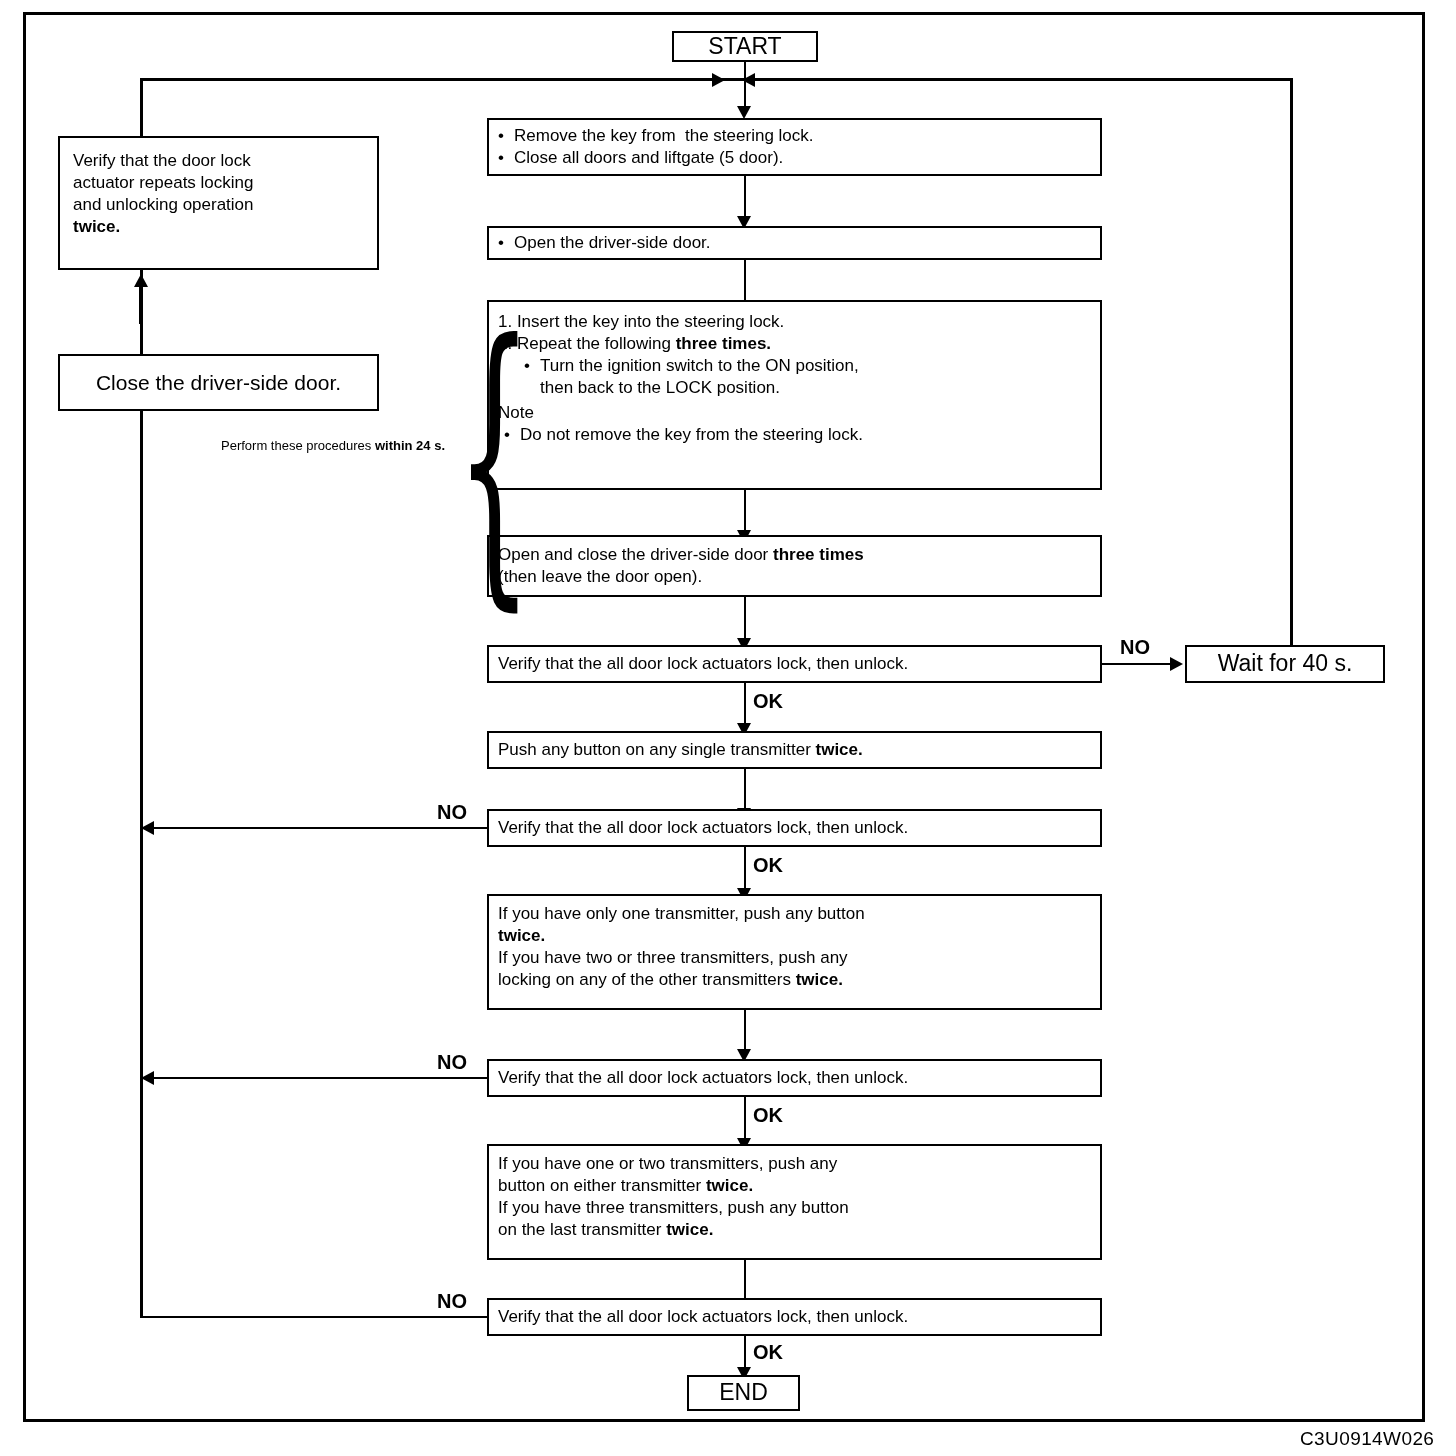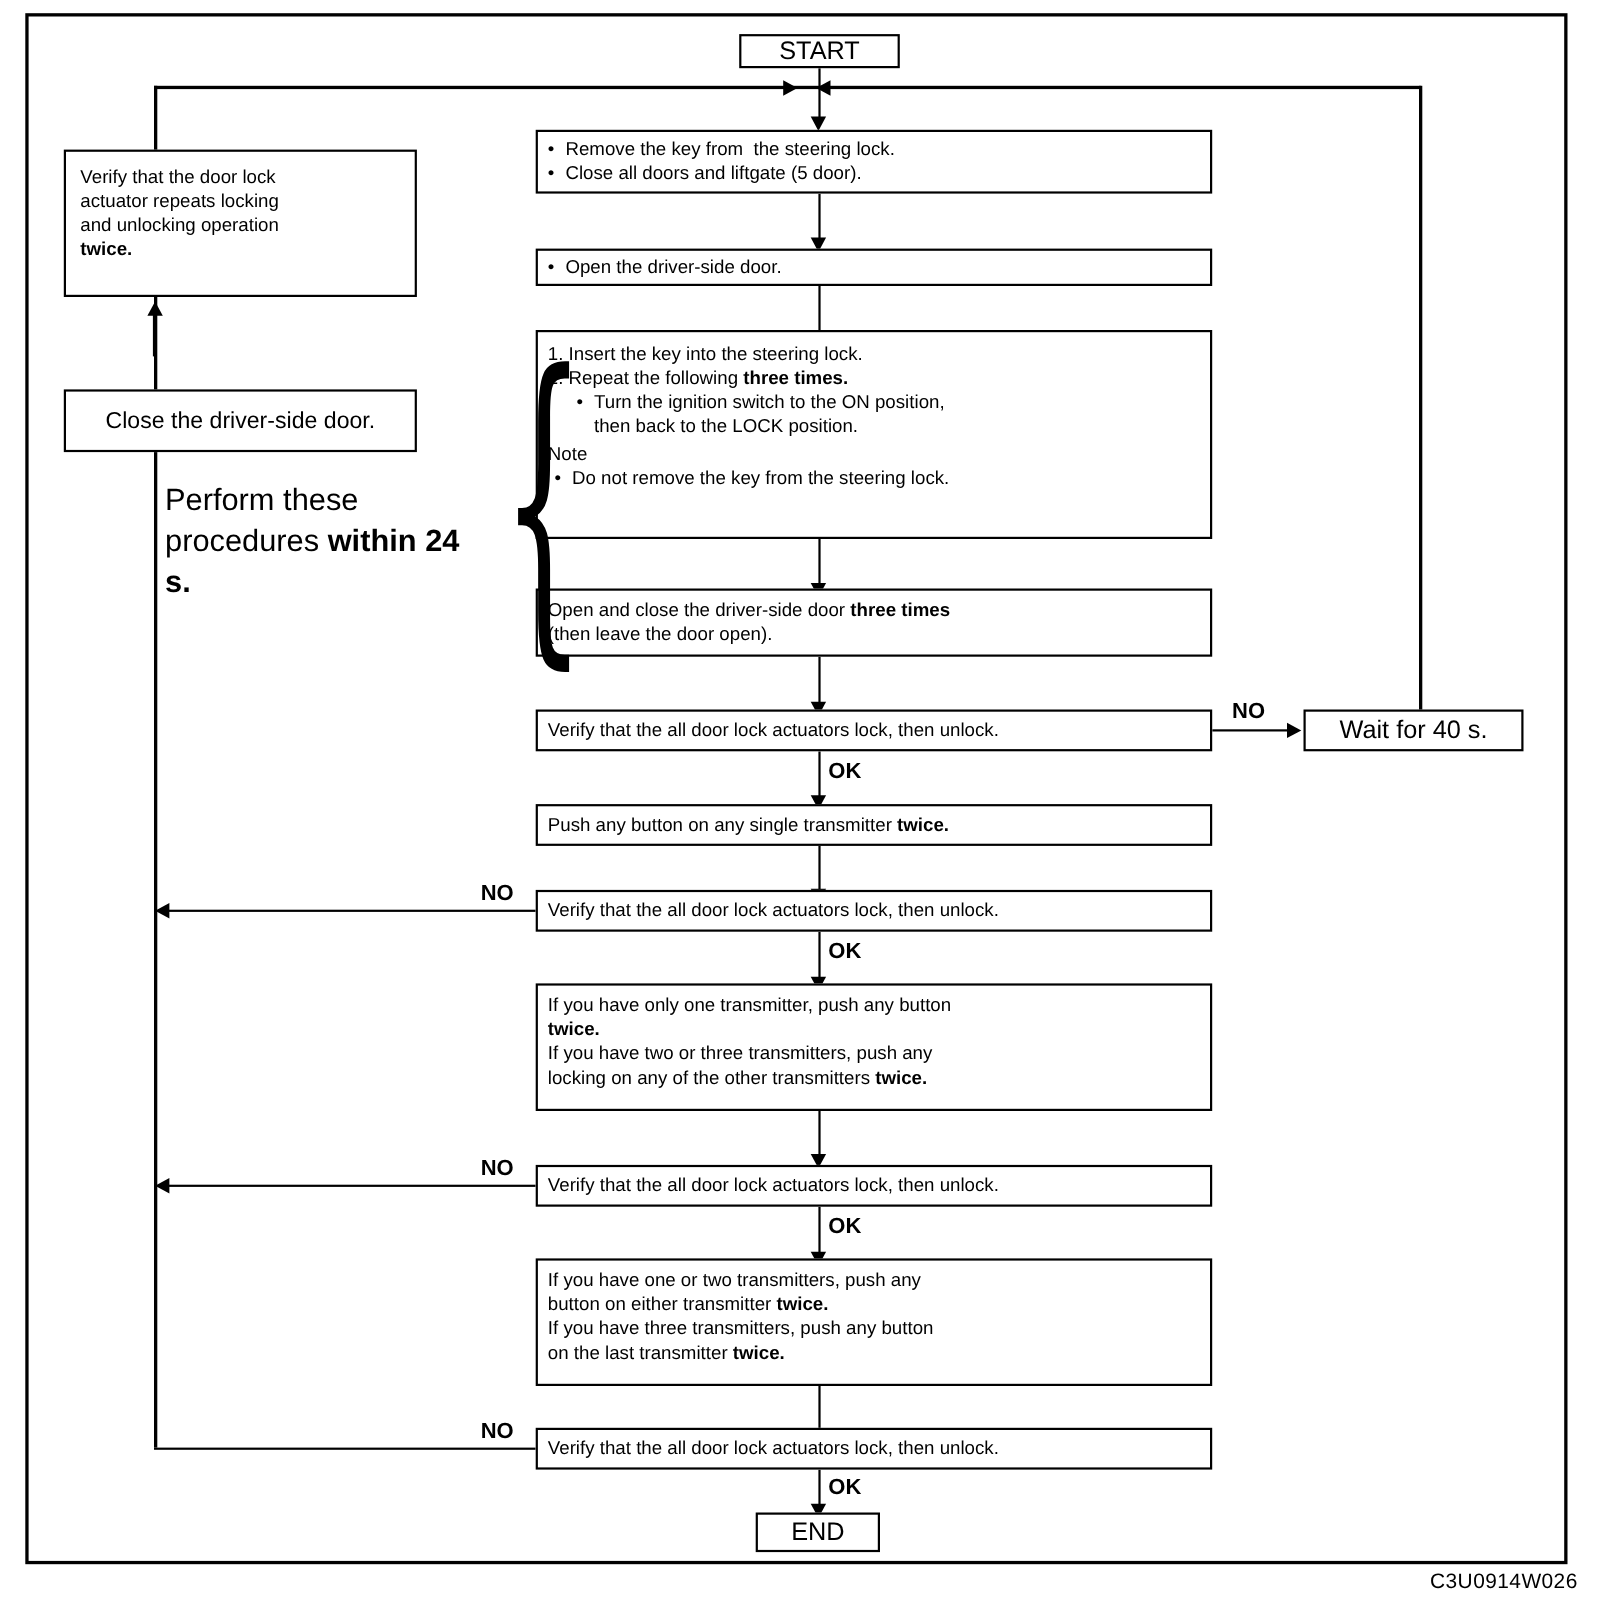--- a/index.html
+++ b/index.html
@@ -93,24 +93,24 @@
   .lbl{
     position:absolute;
     font-size:20px;
     font-weight:bold;
     color:#000;
     z-index:7;
     white-space:nowrap;
   }
   .note-text{
     position:absolute;
-    font-size:28px;
+    font-size:13px;
     line-height:1.32;
     color:#000;
-    text-align:left;
+    text-align:right;
     z-index:7;
   }
   .brace{
     position:absolute;
     font-size:120px;
     line-height:1;
     color:#000;
     z-index:7;
     font-family:"DejaVu Serif",serif;
   }

